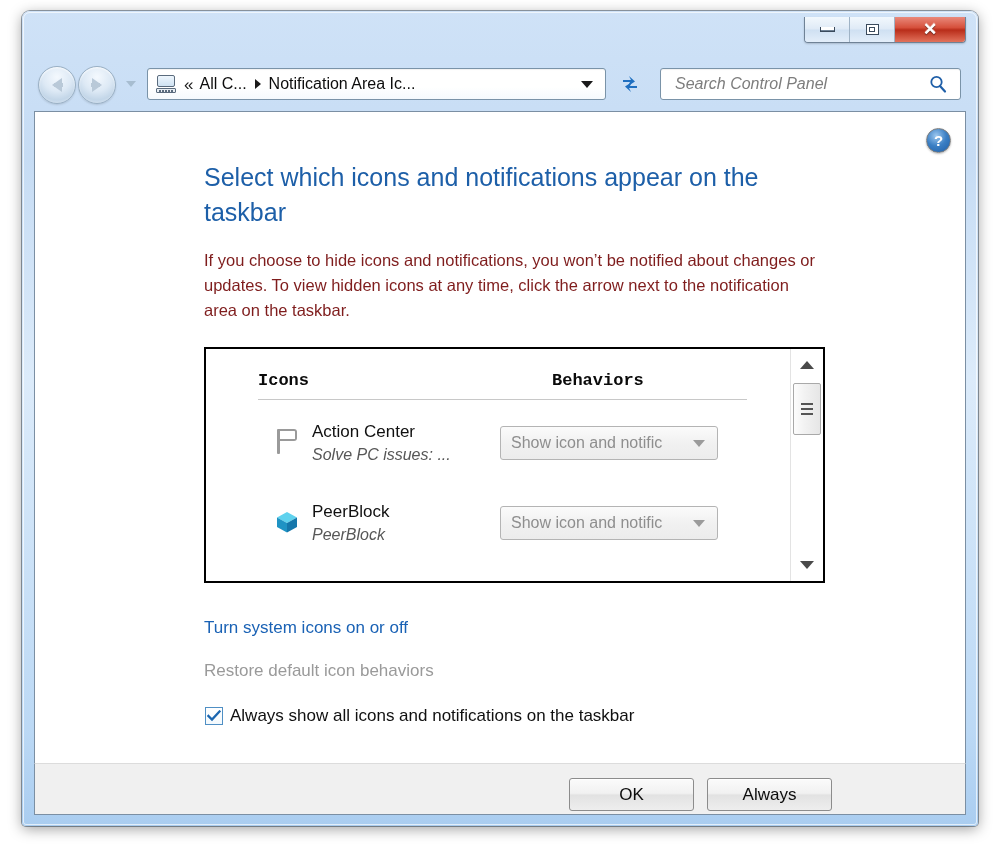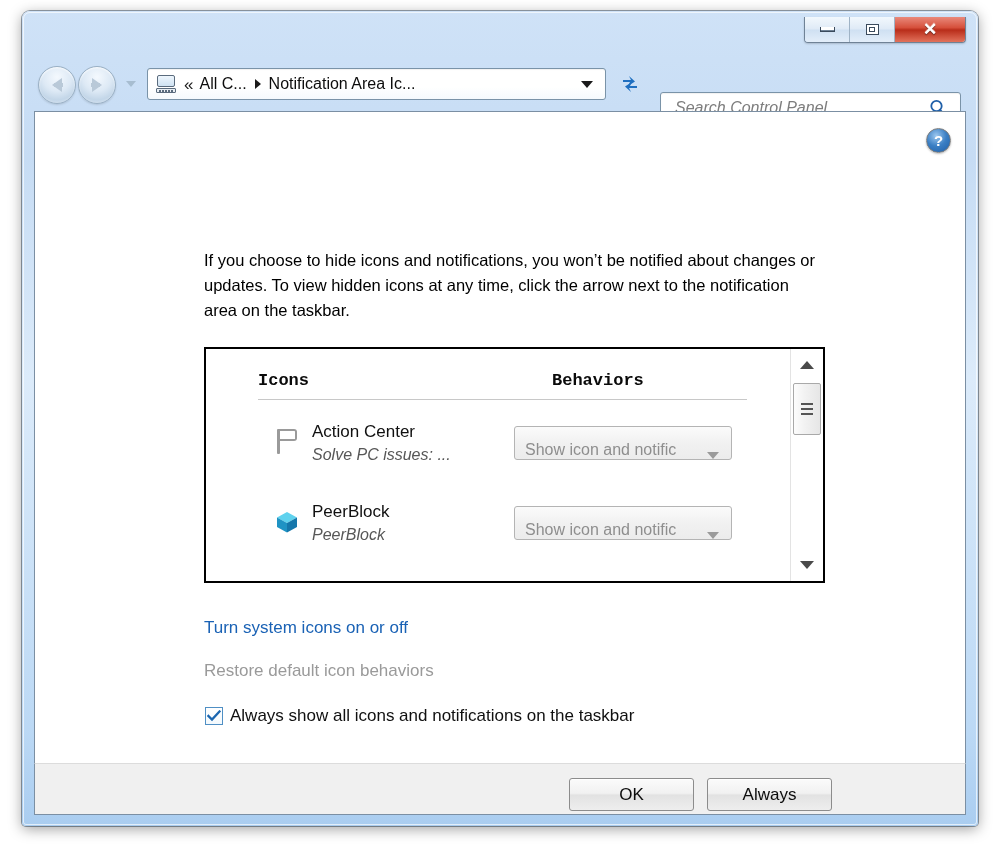--- a/index.html
+++ b/index.html
@@ -246,21 +246,20 @@
     top: 9px;
     width: 301px;
     height: 32px;
     background: #ffffff;
     border: 1px solid #7a93a8;
     border-radius: 3px;
     box-sizing: border-box;
     display: flex;
     align-items: center;
     box-shadow: inset 0 1px 1px rgba(0,0,0,0.06);
-    margin-top: 24px;
   }
   #search-input {
     border: none;
     outline: none;
     background: transparent;
     margin-left: 12px;
     width: 250px;
     font-size: 16px;
     font-style: italic;
     color: #7d7d7d;
@@ -314,21 +313,21 @@
     font-family: "Liberation Sans", sans-serif;
   }
 
   #page-desc {
     position: absolute;
     left: 169px;
     top: 136px;
     width: 620px;
     font-size: 16.5px;
     line-height: 25px;
-    color: #000000;
+    color: #7f1d1d;
     font-family: "Liberation Sans", sans-serif;
   }
 
   
   #listbox {
     position: absolute;
     left: 169px;
     top: 235px;
     width: 621px;
     height: 236px;
@@ -414,30 +413,30 @@
     top: 22px;
     font-size: 16px;
     font-style: italic;
     color: #575757;
     font-family: "Liberation Sans", sans-serif;
     white-space: nowrap;
   }
 
   .row-combo {
     position: absolute;
-    left: 308px;
+    left: 294px;
     top: 2px;
     width: 218px;
     height: 34px;
     background: linear-gradient(180deg, #fbfbfb 0%, #f1f1f1 50%, #ececec 100%);
     border: 1px solid #b4b4b4;
     border-radius: 3px;
     box-sizing: border-box;
     display: flex;
-    align-items: flex-end;
+    align-items: center;
     cursor: default;
   }
   .combo-text {
     margin-left: 10px;
     font-size: 16px;
     color: #8e8e8e;
     white-space: nowrap;
     overflow: hidden;
     font-family: "Liberation Sans", sans-serif;
   }
@@ -649,20 +648,21 @@
         </svg>
       </div>
     </div>
 
     <div id="content">
 
       <div id="help-btn">
         <span>?</span>
       </div>
 
+      <div id="page-title">Select which icons and notifications appear on the taskbar</div>
 
       <div id="page-desc">If you choose to hide icons and notifications, you won’t be notified about changes or updates. To view hidden icons at any time, click the arrow next to the notification area on the taskbar.</div>
 
       <div id="listbox">
 
         <div id="list-head">
           <span class="head-label" id="head-icons">Icons</span>
           <span class="head-label" id="head-behaviors">Behaviors</span>
           <span id="head-rule"></span>
         </div>

